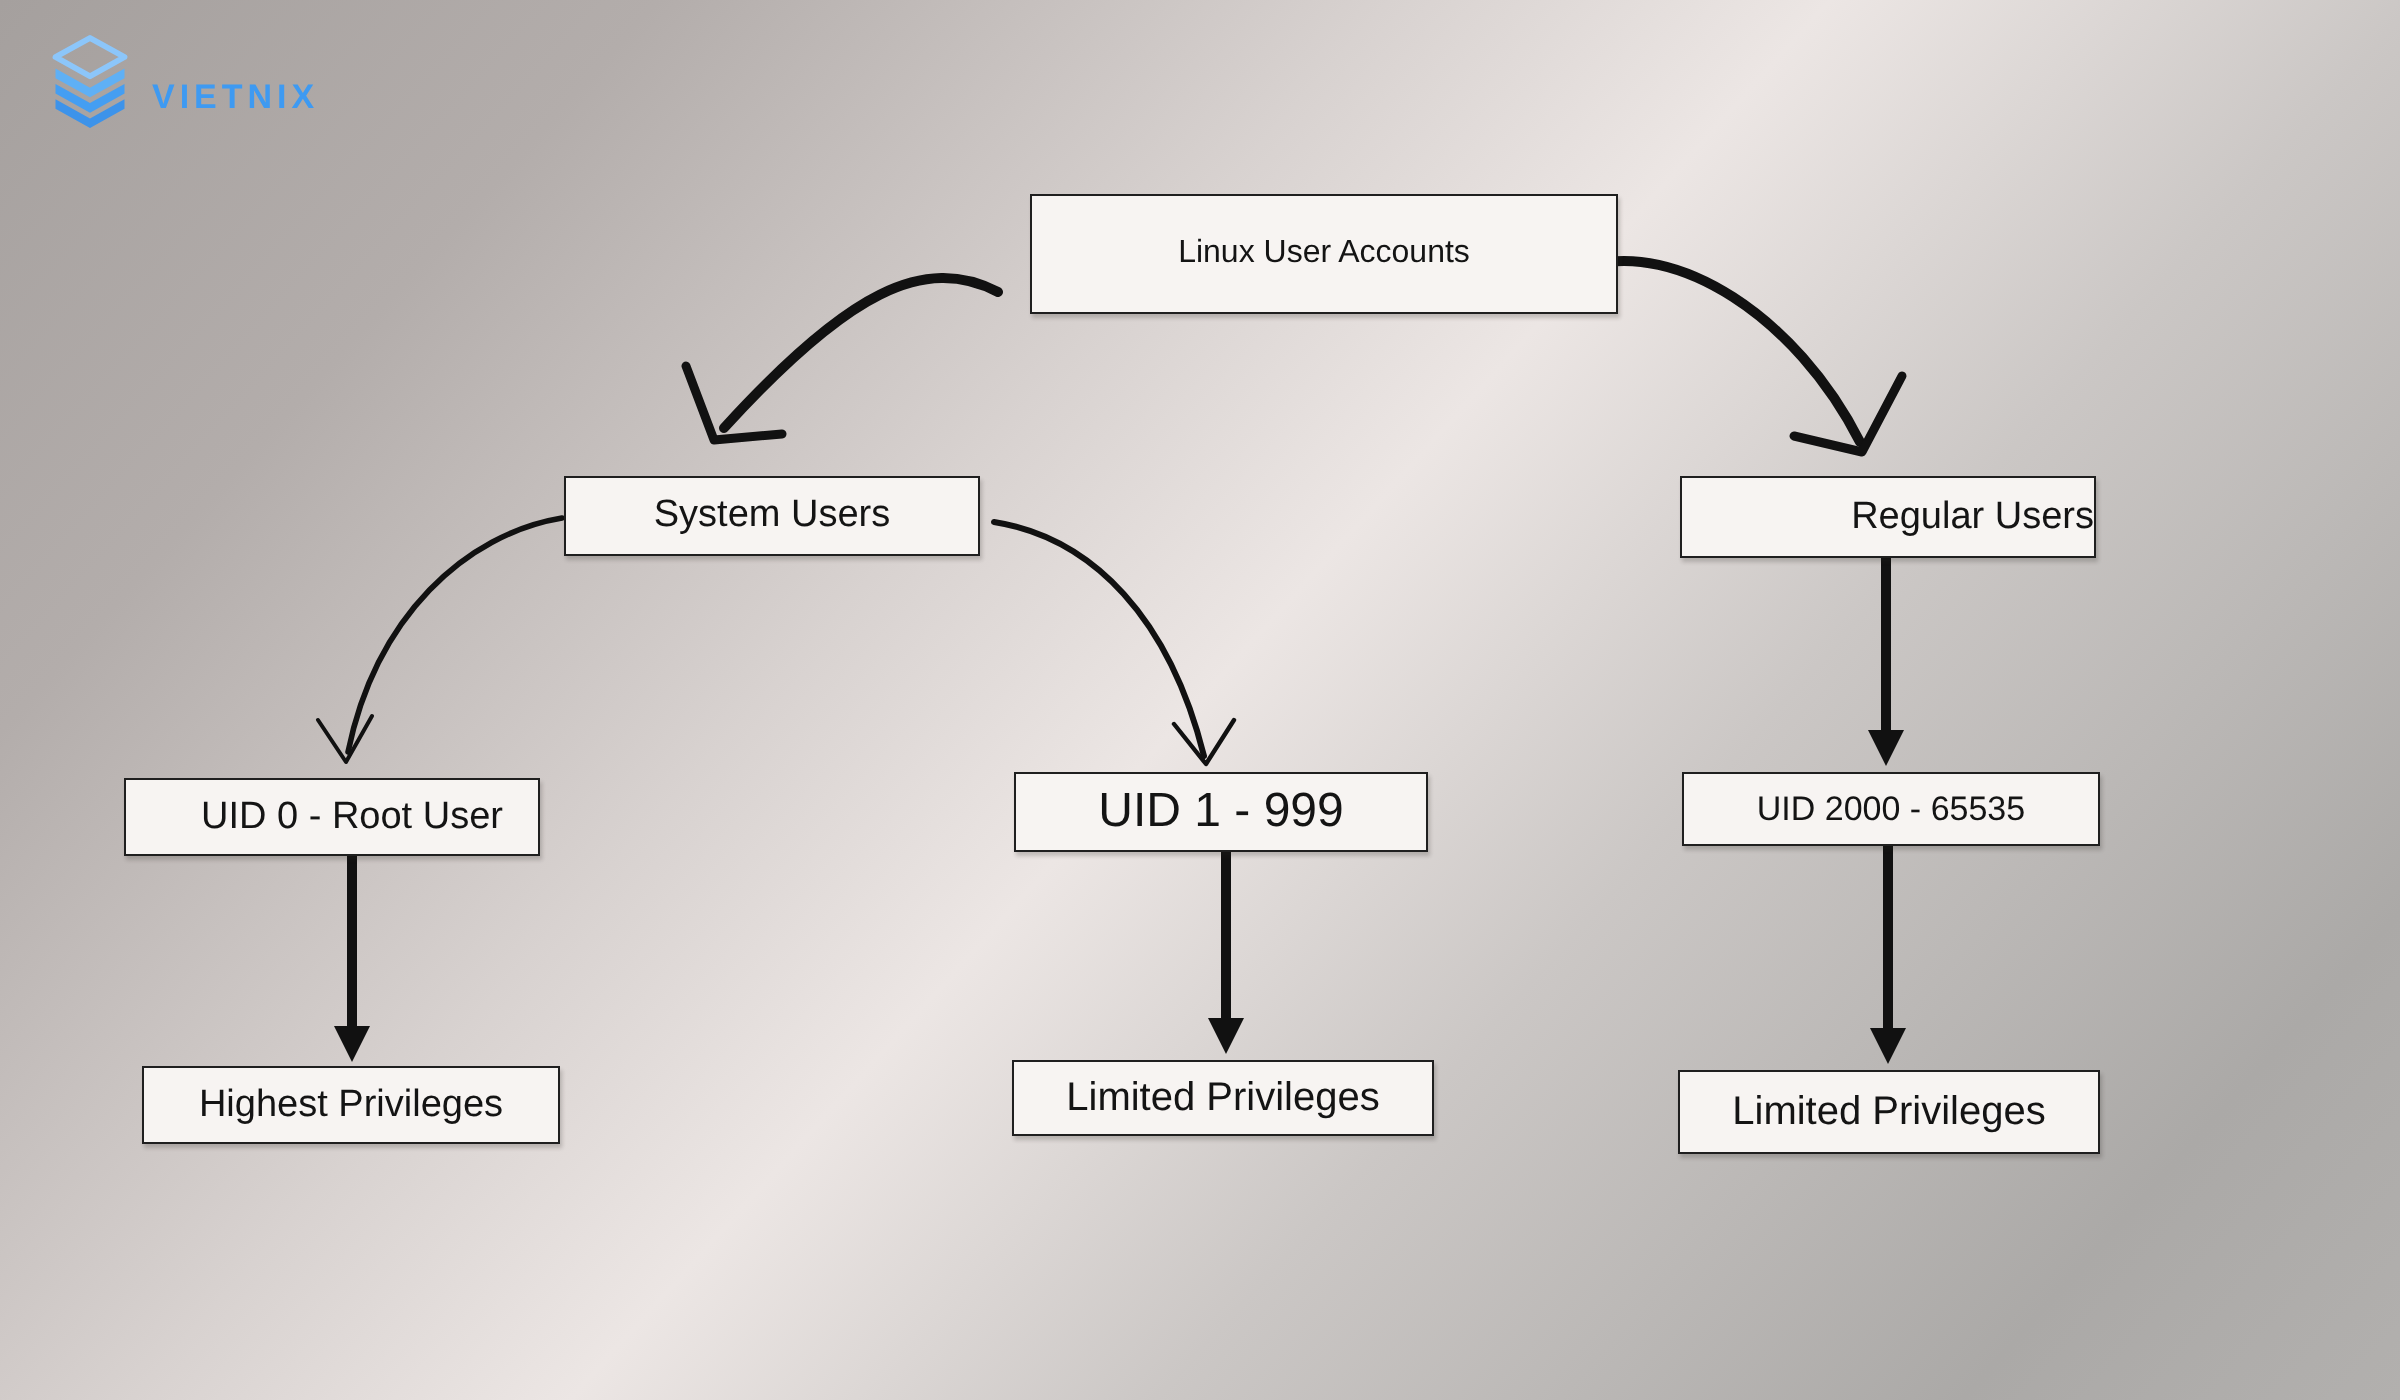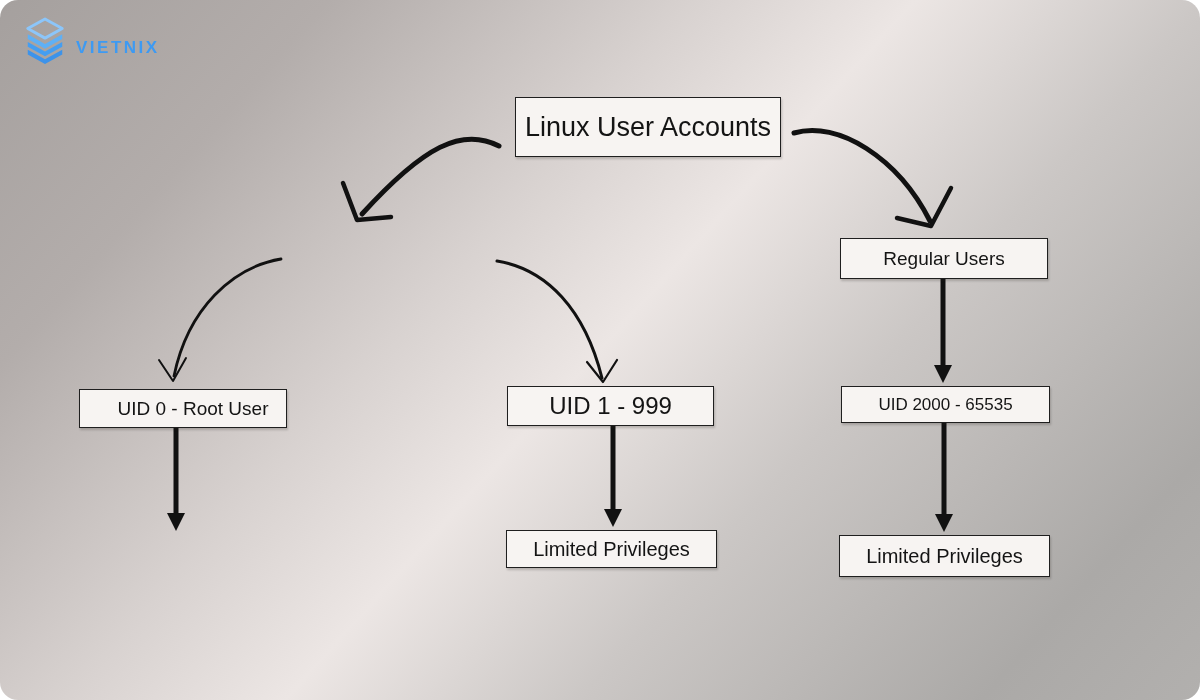--- a/index.html
+++ b/index.html
@@ -15,44 +15,43 @@
     width: 1200px;
     height: 700px;
     background: linear-gradient(132deg,
       #a5a09e 0%,
       #b3adab 18%,
       #d8d2d0 38%,
       #ece6e4 50%,
       #cbc7c5 66%,
       #aba9a7 88%,
       #b2b0ae 100%);
-    border-radius: 18px;
   }
   .edges-layer {
     position: absolute;
     left: 0; top: 0;
     width: 1200px;
     height: 700px;
   }
   .node {
     position: absolute;
     display: flex;
     align-items: center;
     justify-content: center;
     background: #f7f4f2;
     border: 1.5px solid #1f1f1f;
     color: #141414;
     box-shadow: 1px 2px 2px rgba(40, 36, 34, 0.22);
     white-space: nowrap;
     box-sizing: border-box;
   }
-  .n-root     { left: 515px; top: 97px;  width: 266px; height: 60px; font-size: 27px; }
+  .n-root     { left: 515px; top: 97px;  width: 294px; height: 60px; font-size: 16px; }
   .n-system   { left: 282px; top: 238px; width: 208px; height: 40px; font-size: 19px; }
-  .n-regular  { left: 840px; top: 238px; width: 208px; height: 41px; font-size: 19px; }
-  .n-uid0     { left: 79px;  top: 389px; width: 208px; height: 39px; font-size: 19px; padding-left: 20px; }
+  .n-regular  { left: 840px; top: 238px; width: 208px; height: 41px; font-size: 19px; justify-content: flex-end; }
+  .n-uid0     { left: 62px;  top: 389px; width: 208px; height: 39px; font-size: 19px; padding-left: 20px; }
   .n-uid1     { left: 507px; top: 386px; width: 207px; height: 40px; font-size: 24px; }
   .n-uid1000  { left: 841px; top: 386px; width: 209px; height: 37px; font-size: 17px; }
   .n-highest  { left: 71px;  top: 533px; width: 209px; height: 39px; font-size: 19px; }
   .n-limited1 { left: 506px; top: 530px; width: 211px; height: 38px; font-size: 20px; }
   .n-limited2 { left: 839px; top: 535px; width: 211px; height: 42px; font-size: 20px; }
   .logo {
     position: absolute;
     left: 22px;
     top: 16px;
     display: flex;
@@ -123,32 +122,38 @@
         <path d="M 6 27 L 24 37 L 42 27 L 42 32 L 24 42 L 6 32 Z" fill="#449ef2"></path>
         <path d="M 6 35 L 24 45 L 42 35 L 42 40 L 24 50 L 6 40 Z" fill="#3d93ea"></path>
       </svg>
     </span>
     <span class="logo-text">VIETNIX</span>
   </div>
 
   <div class="node n-root">
     <span>Linux User Accounts</span>
   </div>
+  <div class="node n-system">
+    <span>System Users</span>
+  </div>
   <div class="node n-regular">
     <span>Regular Users</span>
   </div>
   <div class="node n-uid0">
     <span>UID 0 - Root User</span>
   </div>
   <div class="node n-uid1">
     <span>UID 1 - 999</span>
   </div>
   <div class="node n-uid1000">
     <span>UID 2000 - 65535</span>
   </div>
+  <div class="node n-highest">
+    <span>Highest Privileges</span>
+  </div>
   <div class="node n-limited1">
     <span>Limited Privileges</span>
   </div>
   <div class="node n-limited2">
     <span>Limited Privileges</span>
   </div>
 
 </div>
 
 </body></html>

